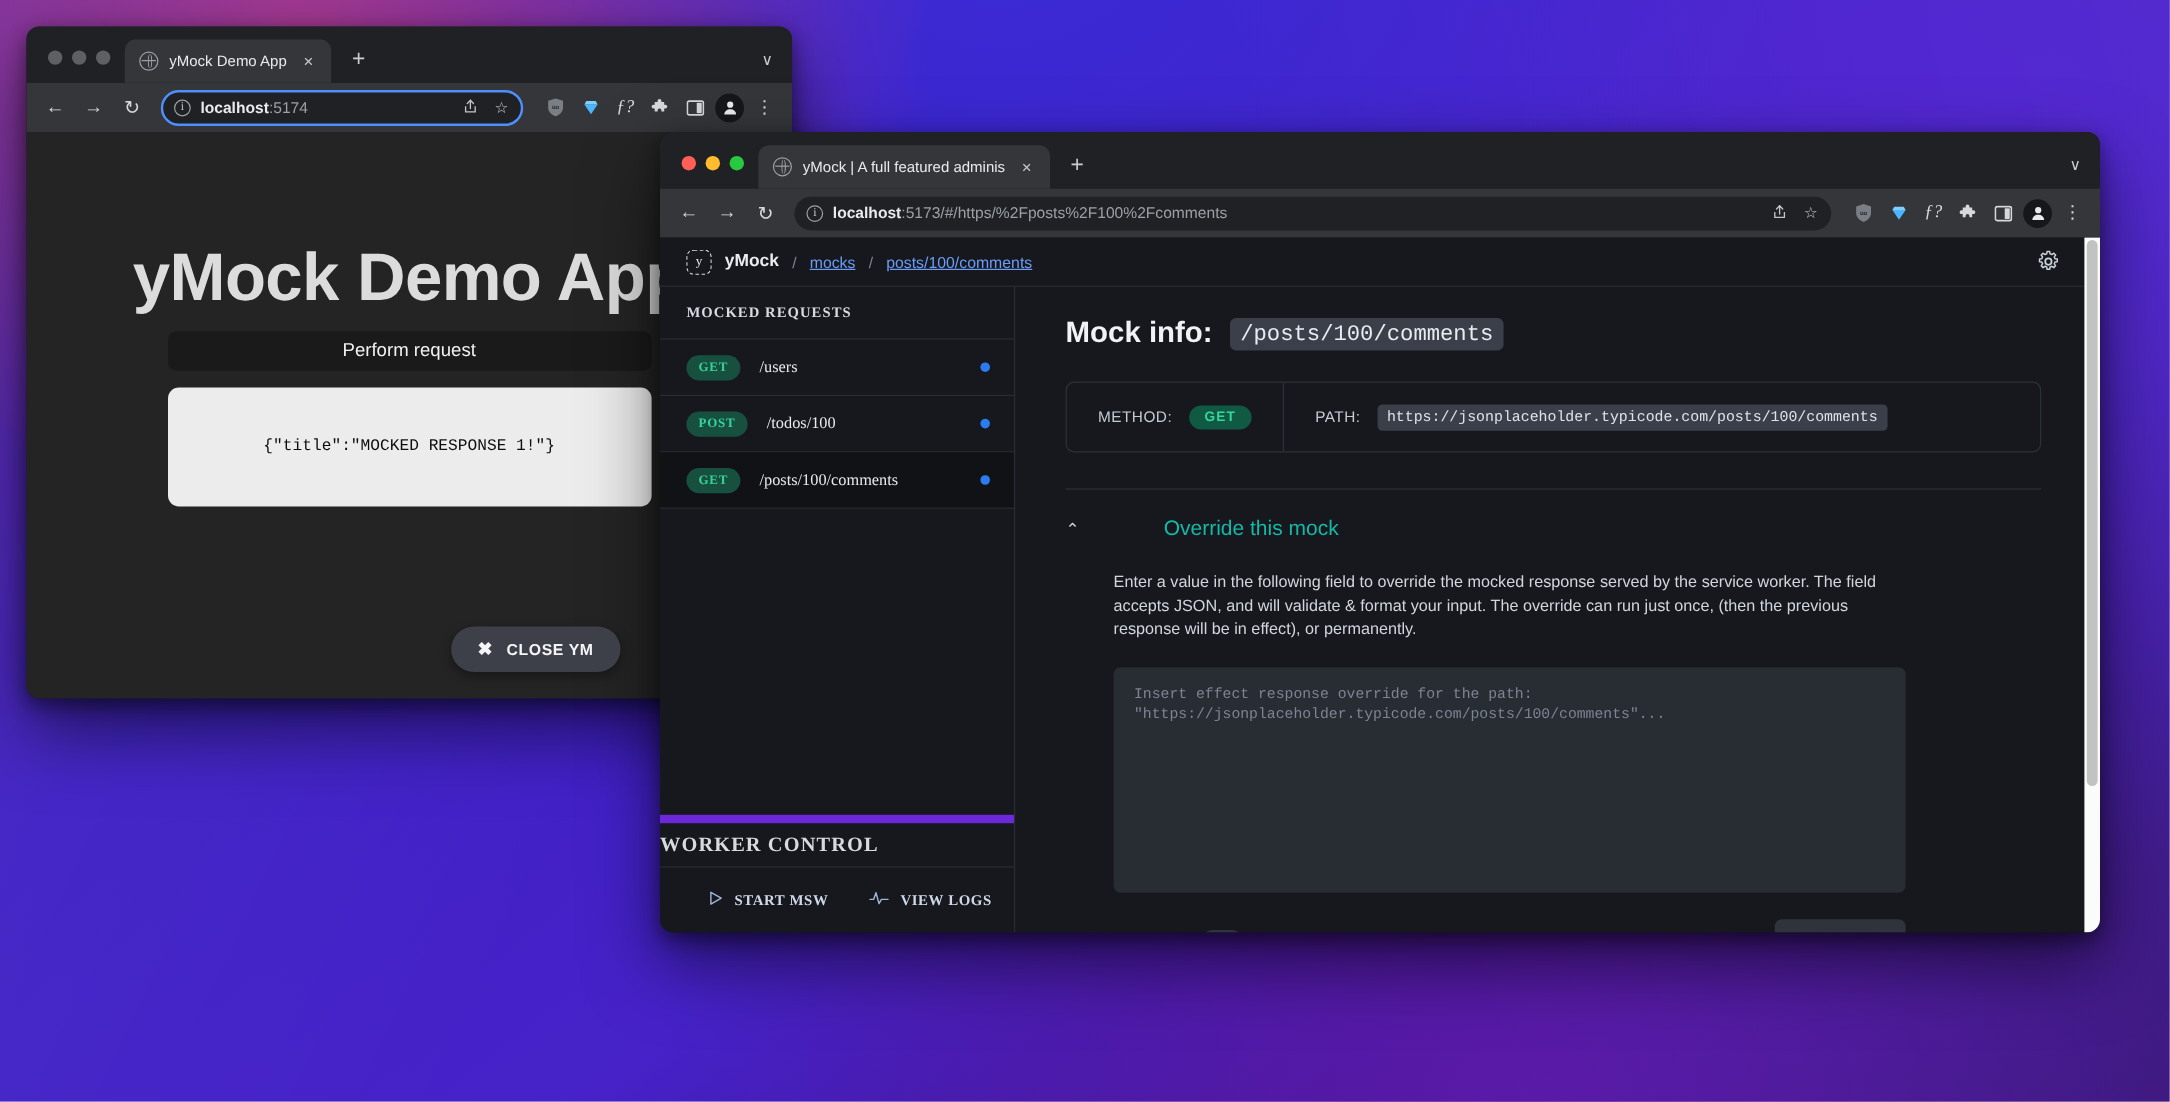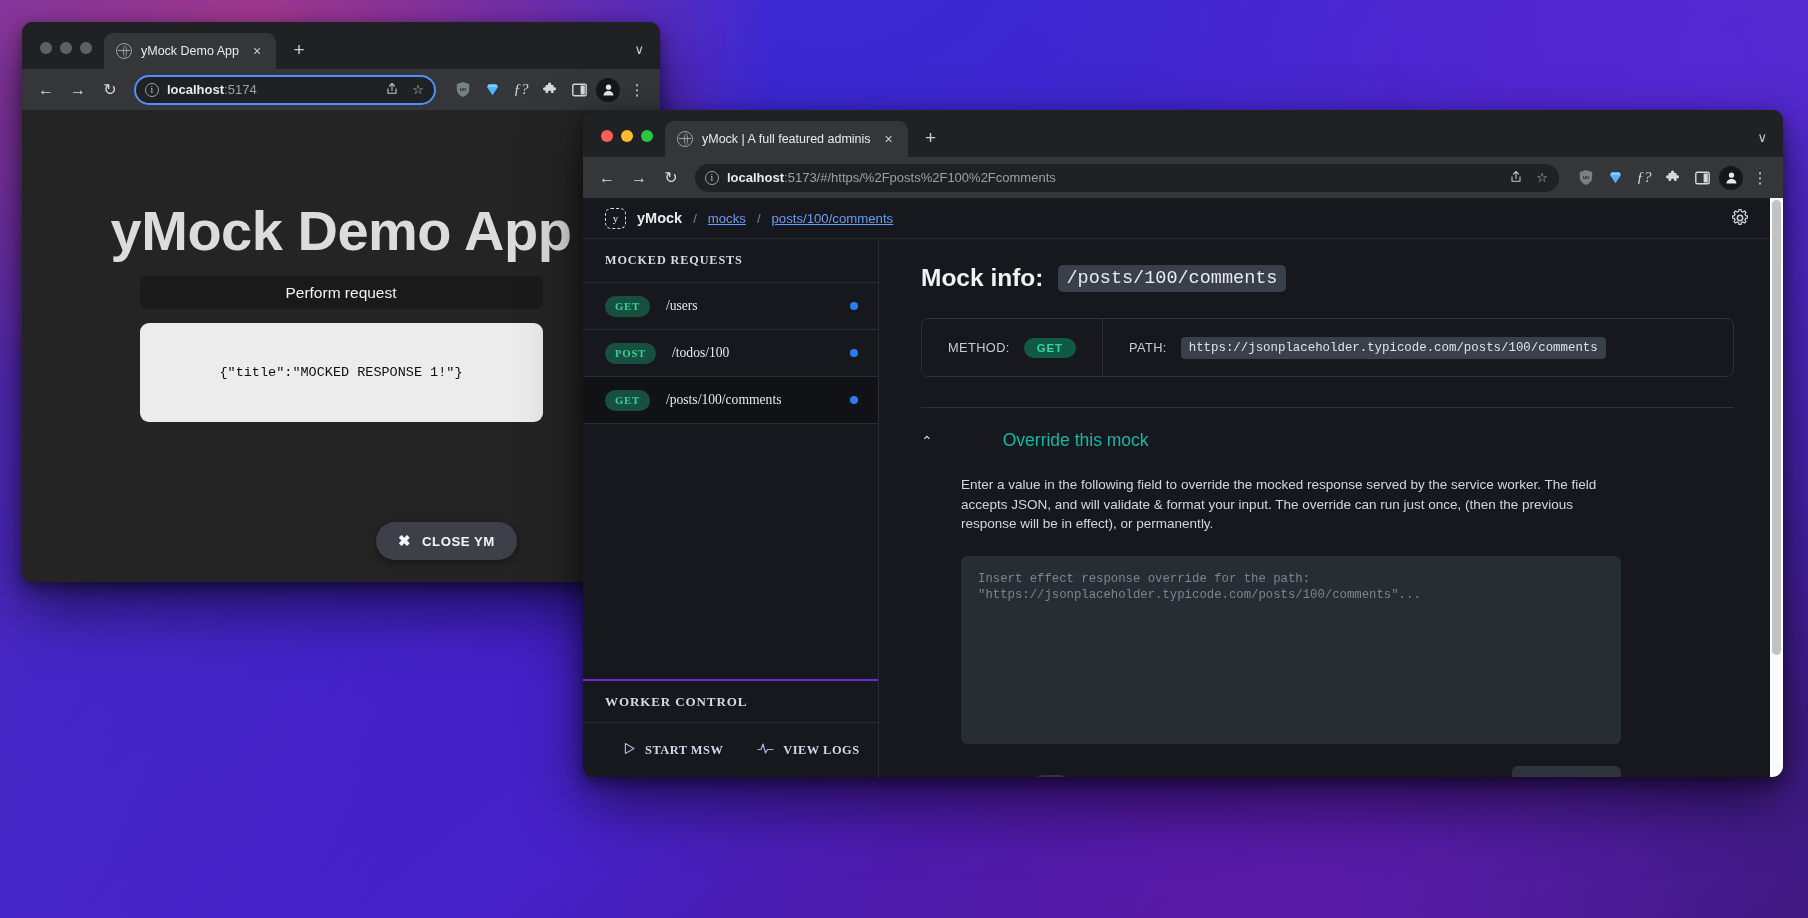--- a/index.html
+++ b/index.html
@@ -151,21 +151,21 @@
     position: absolute; left: 354px; top: 500px;
     height: 38px; background: #3d4048; border-radius: 19px;
     display: flex; align-items: center; gap: 11px; padding: 0 22px;
     color: #f4f5f7; font-size: 13.2px; font-weight: 700; letter-spacing: 0.5px;
     white-space: nowrap; z-index: 5;
     box-shadow: 0 3px 10px rgba(0,0,0,0.4);
   }
   .close-ymock .x { font-size: 15px; font-weight: 700; }
 
   
-  #front-window { left: 583px; top: 110px; width: 1200px; height: 667px; background: #16181d; }
+  #front-window { left: 550px; top: 110px; width: 1200px; height: 667px; background: #16181d; }
   .ymock-app { height: calc(100% - 88px); background: #16181d; display: flex; flex-direction: column; position: relative; }
   .app-scrollbar {
     position: absolute; right: 0; top: 0; width: 13px; height: 100%; background: #fbfbfb;
   }
   .app-scrollbar i {
     position: absolute; left: 2px; top: 2px; width: 9px; height: 455px;
     background: #c2c2c2; border-radius: 5px; display: block;
   }
 
   .app-header {
@@ -210,23 +210,23 @@
   .mock-item.active { background: #101216; }
   .badge {
     min-width: 43px; height: 21px; border-radius: 11px; background: #18503f;
     color: #34d399; font-size: 10.8px; font-weight: 700; letter-spacing: 0.7px;
     display: flex; align-items: center; justify-content: center; padding: 0 10px; flex: none;
   }
   .mock-path { color: #e6e9ee; font-size: 13.6px; }
   .mock-dot { margin-left: auto; width: 8px; height: 8px; border-radius: 50%; background: #2b7cf0; flex: none; }
   .side-spacer { flex: 1; }
   .worker-title {
-    height: 44px; display: flex; align-items: center; padding-left: 22px;
-    color: #d6dae1; font-size: 13px; font-weight: 700; letter-spacing: 0.9px;
-    border-top: 2px solid #6d28d9; border-bottom: 1px solid #282c34; flex: none;
+    height: 44px; display: flex; align-items: center; 
+    color: #d6dae1; font-size: 17px; font-weight: 700; letter-spacing: 0.9px;
+    border-top: 7px solid #6d28d9; border-bottom: 1px solid #282c34; flex: none;
   }
   .worker-actions { height: 54px; display: flex; align-items: center; padding-left: 40px; gap: 34px; flex: none; }
   .waction { display: flex; align-items: center; gap: 9px; color: #cfd8e8; font-size: 12.4px; font-weight: 700; letter-spacing: 0.5px; }
 
   
   .main { flex: 1; padding: 25px 36px 0 42px; min-width: 0; overflow: hidden; }
   .mock-info-row { display: flex; align-items: center; gap: 14px; margin-bottom: 26px; }
   .mock-info-label { color: #f0f2f5; font-size: 24.5px; font-weight: 700; text-align: right; }
   .mock-info-chip {
     background: #3a3f4a; border-radius: 5px; padding: 3px 9px;

